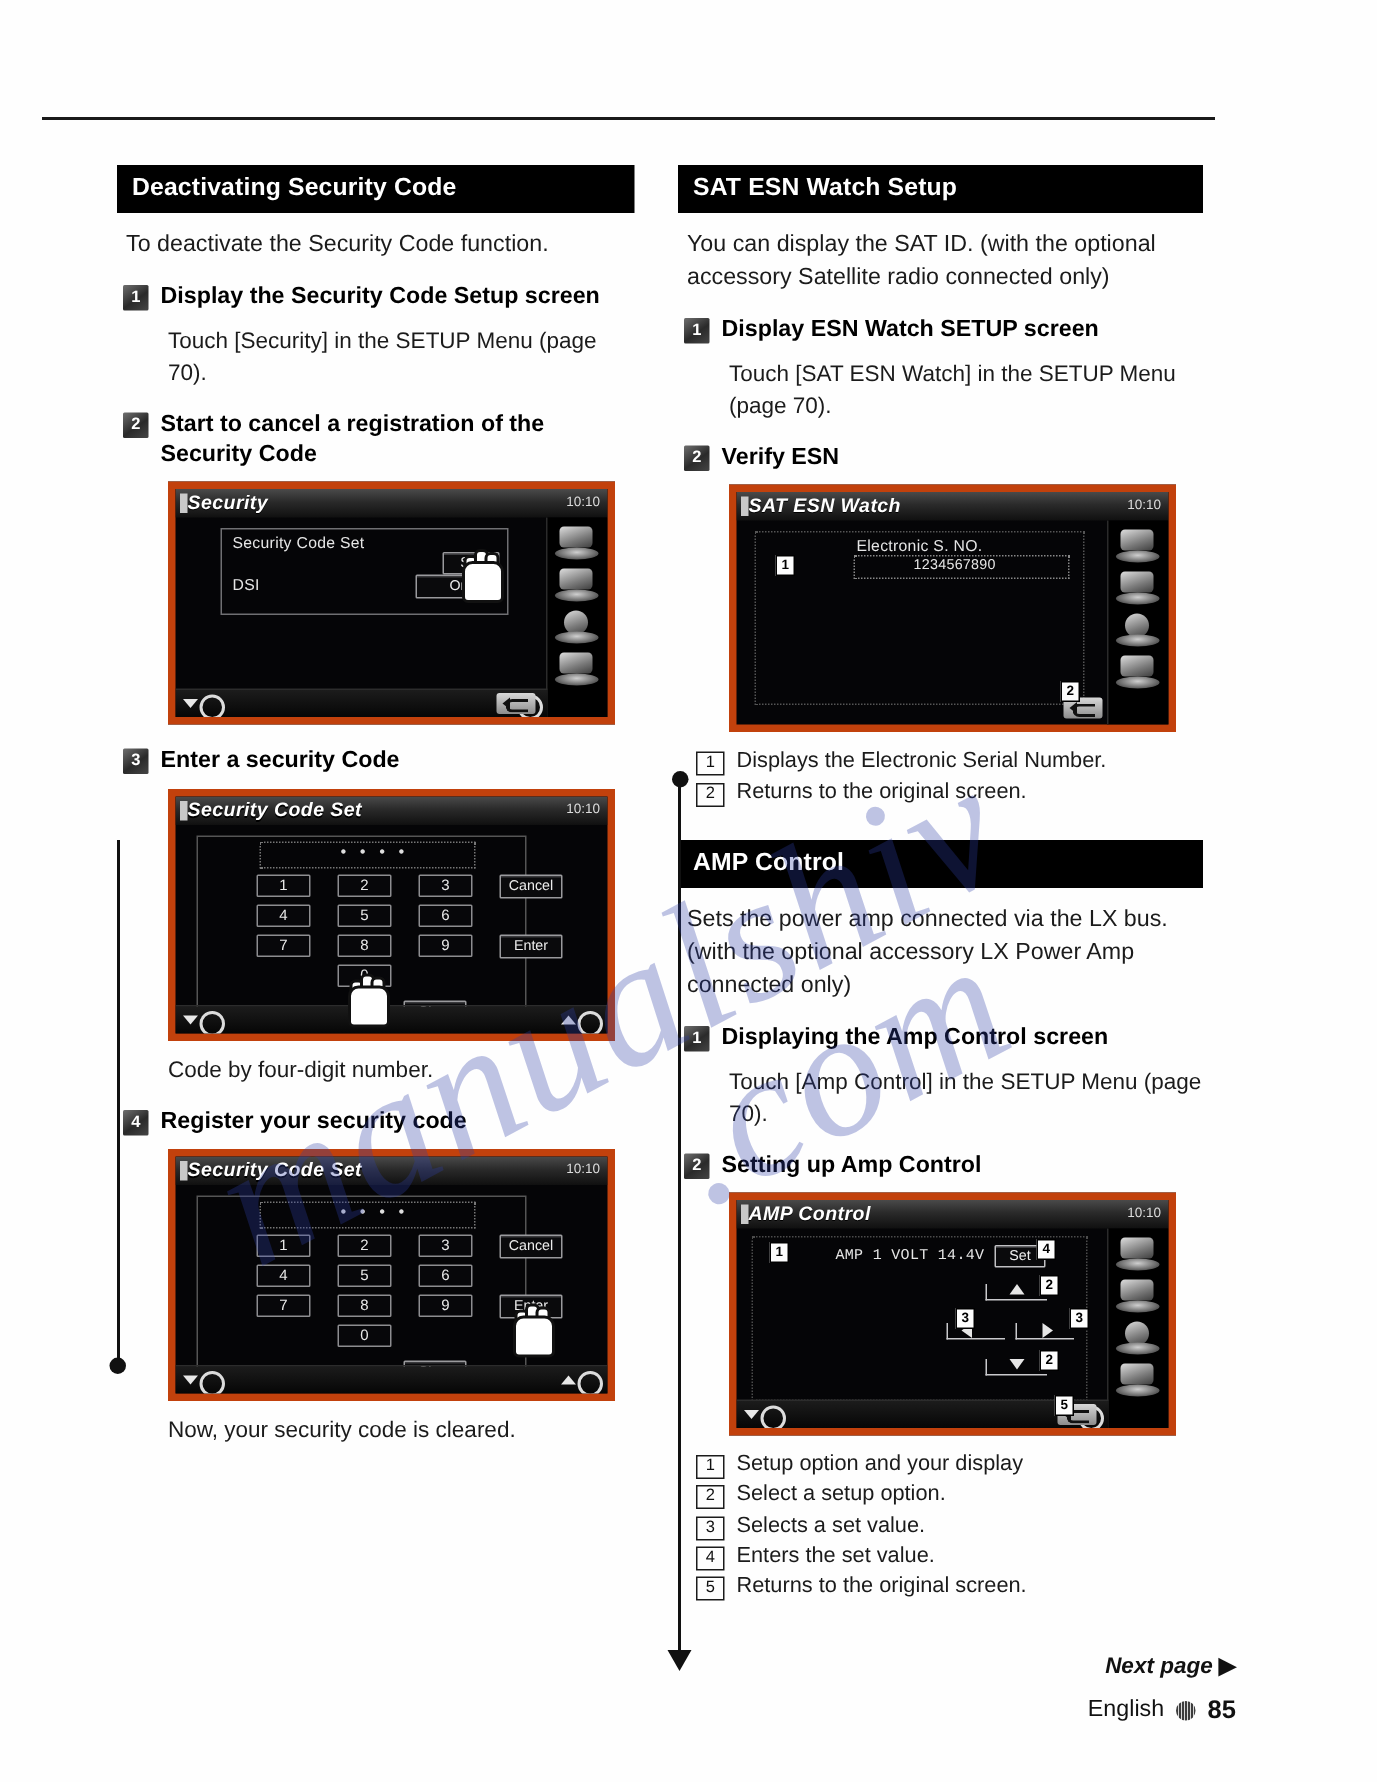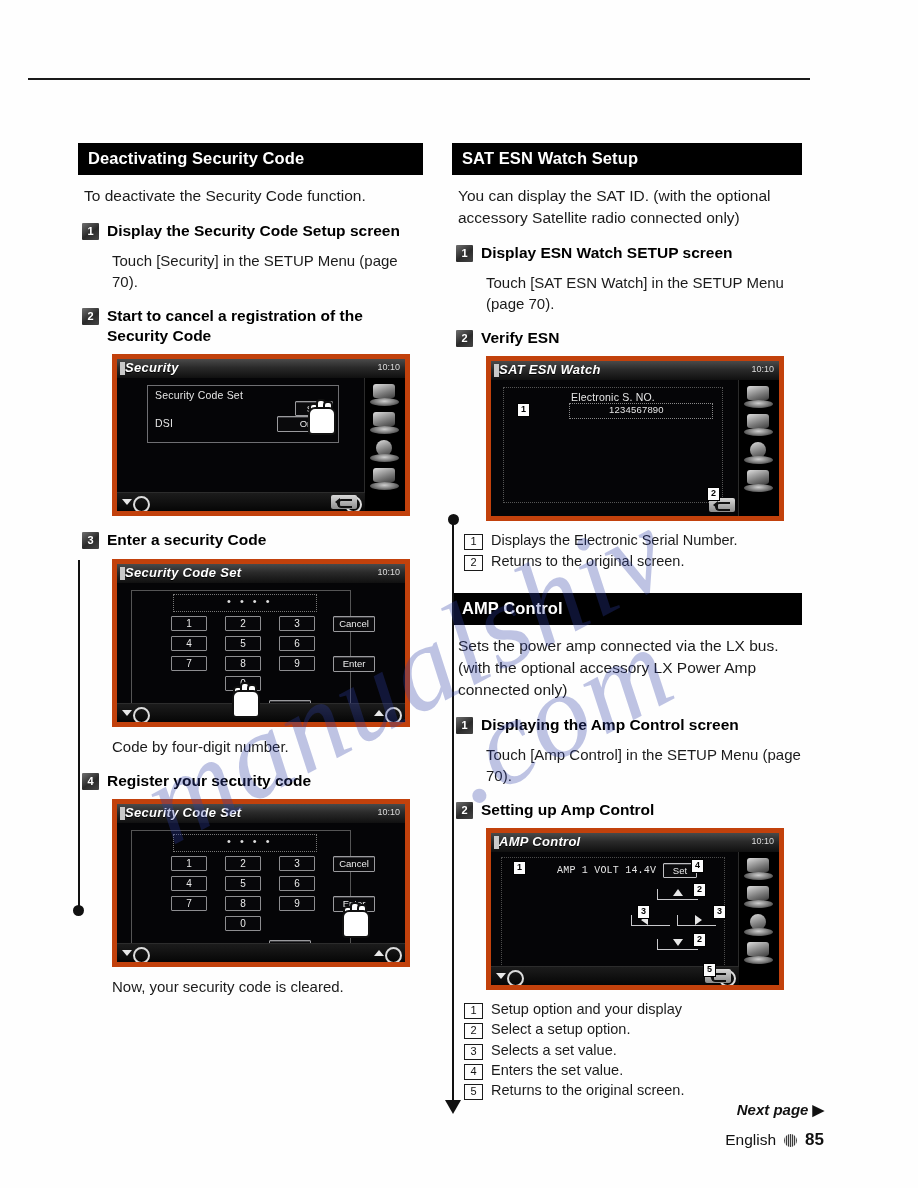--- a/index.html
+++ b/index.html
@@ -61,21 +61,20 @@
   .col-left  { left: 78px;  width: 345px; }
   .col-right { left: 452px; width: 350px; }
 
   .band {
     background: #000000;
     color: #ffffff;
     font-size: 16.5px;
     font-weight: bold;
     padding: 6px 10px 7px 10px;
     letter-spacing: .1px;
-    margin-top: 33px;
   }
   .intro {
     font-size: 15.5px;
     line-height: 1.42;
     margin: 10px 0 0 6px;
     color: #1b1b1b;
   }
   .step {
     display: flex;
     align-items: flex-start;

